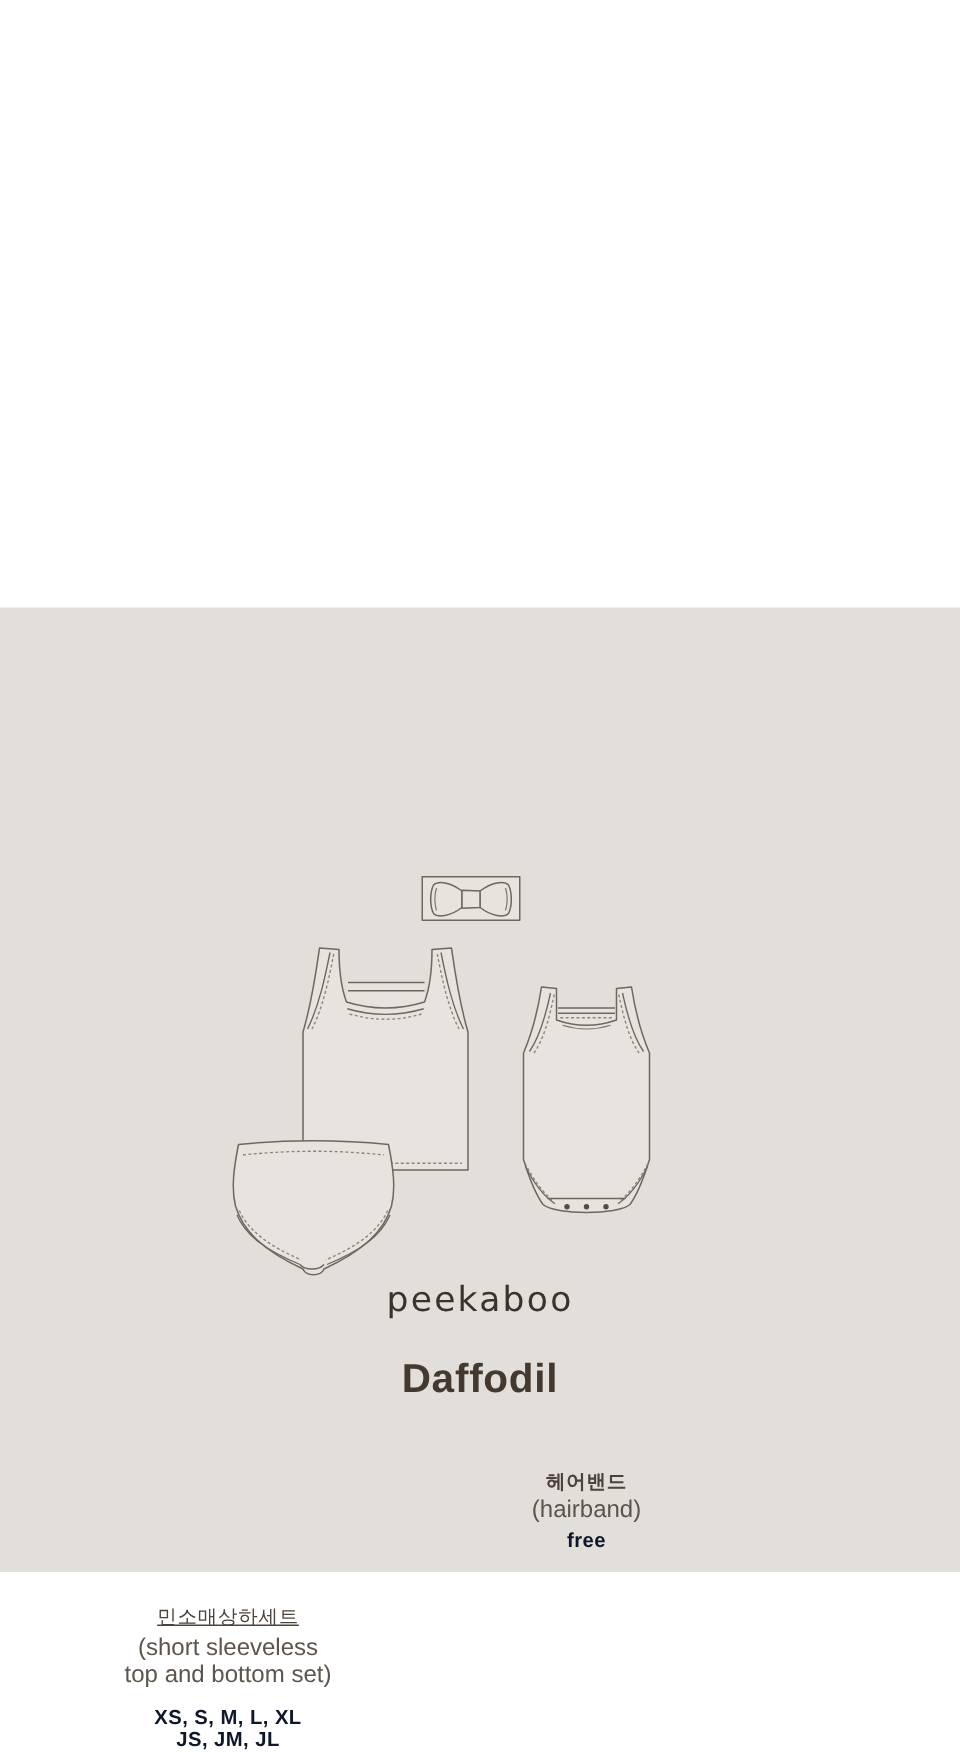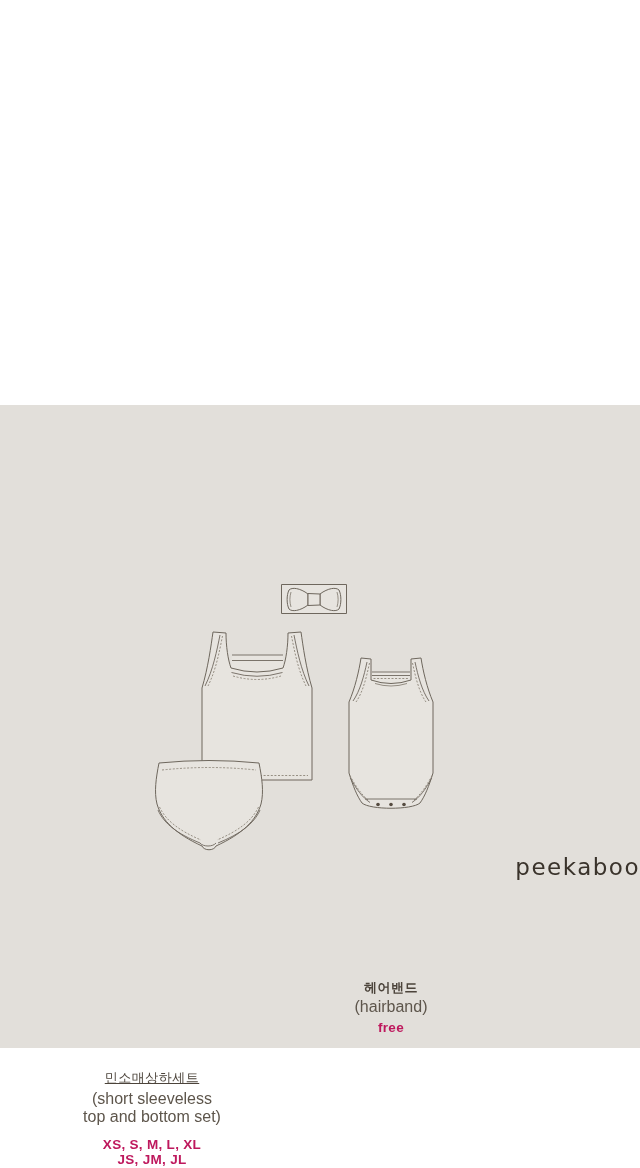--- a/index.html
+++ b/index.html
@@ -8,36 +8,36 @@
     background:#ffffff;overflow:hidden;
     font-family:"Liberation Sans",sans-serif;color:#453b31;
   }
   .panel{
     position:absolute;left:0;top:405px;width:640px;height:643px;
     background:#e2dfda;
   }
   .abs{position:absolute;}
   .center{text-align:center;}
   .logo{
-    left:0;top:449px;width:640px;text-align:right;
+    left:0;top:449px;width:640px;text-align:center;
     font-family:"DejaVu Sans",sans-serif;font-size:23px;font-weight:400;
     letter-spacing:1.5px;color:#3a332b;
   }
   .subtitle-kr{
     left:0;top:478px;width:640px;text-align:center;
     font-size:16px;letter-spacing:1px;color:#3f372e;
   }
   .title{
     left:0;top:499px;width:640px;text-align:center;
     font-size:27px;font-weight:700;letter-spacing:0.5px;color:#43392e;
   }
   .label-block{line-height:1.15;}
   .kr{font-size:13px;color:#4c443b;letter-spacing:0.5px;}
   .en{font-size:16px;color:#5d554b;}
-  .sizes{font-size:13.5px;font-weight:700;color:#be185d;letter-spacing:0.3px;}
+  .sizes{font-size:13.5px;font-weight:700;color:#0f172a;letter-spacing:0.3px;}
   .hairband-label{left:330px;top:576px;width:122px;}
   .hairband-label .kr{display:block;margin-bottom:2px;font-weight:bold;}
   .hairband-label .en{display:block;margin-bottom:2px;}
   .set-label{left:77px;top:666px;width:150px;}
   .set-label .kr{display:block;margin-bottom:4px;text-decoration:underline;}
   .set-label .en{display:block;}
   .set-label .sizes{display:block;}
   .set-label .sizes.first{margin-top:10px;}
   .suit-label{left:411px;top:669px;width:150px;}
   .suit-label .kr{display:block;margin-bottom:3px;}
@@ -51,20 +51,21 @@
   .snap{fill:#564c41;stroke:none;}
 </style>
 </head>
 <body>
 
 <div class="canvas">
 
   <div class="panel">
 
     <div class="abs logo">peekaboo</div>
+    <div class="abs title">Daffodil</div>
 
     <svg class="abs" style="left:280px;top:178px;" width="70" height="34" viewBox="0 0 70 34">
       <rect class="outline" x="1.5" y="1.5" width="65" height="29"></rect>
       <path class="outline" d="M28,11 C20,5 12,4 9,7 C6.5,12 6.5,21 9,26 C12,29 20,28 28,22 Z"></path>
       <path class="outline" d="M40,11 C48,5 56,4 59,7 C61.5,12 61.5,21 59,26 C56,29 48,28 40,22 Z"></path>
       <path class="outline" d="M28,10.5 L40,11 L40,22 L28,22.5 Z"></path>
       <path class="ln-thin" d="M11,9 C9.5,14 9.5,19 11,24"></path>
       <path class="ln-thin" d="M57,9 C58.5,14 58.5,19 57,24"></path>
     </svg>
 

